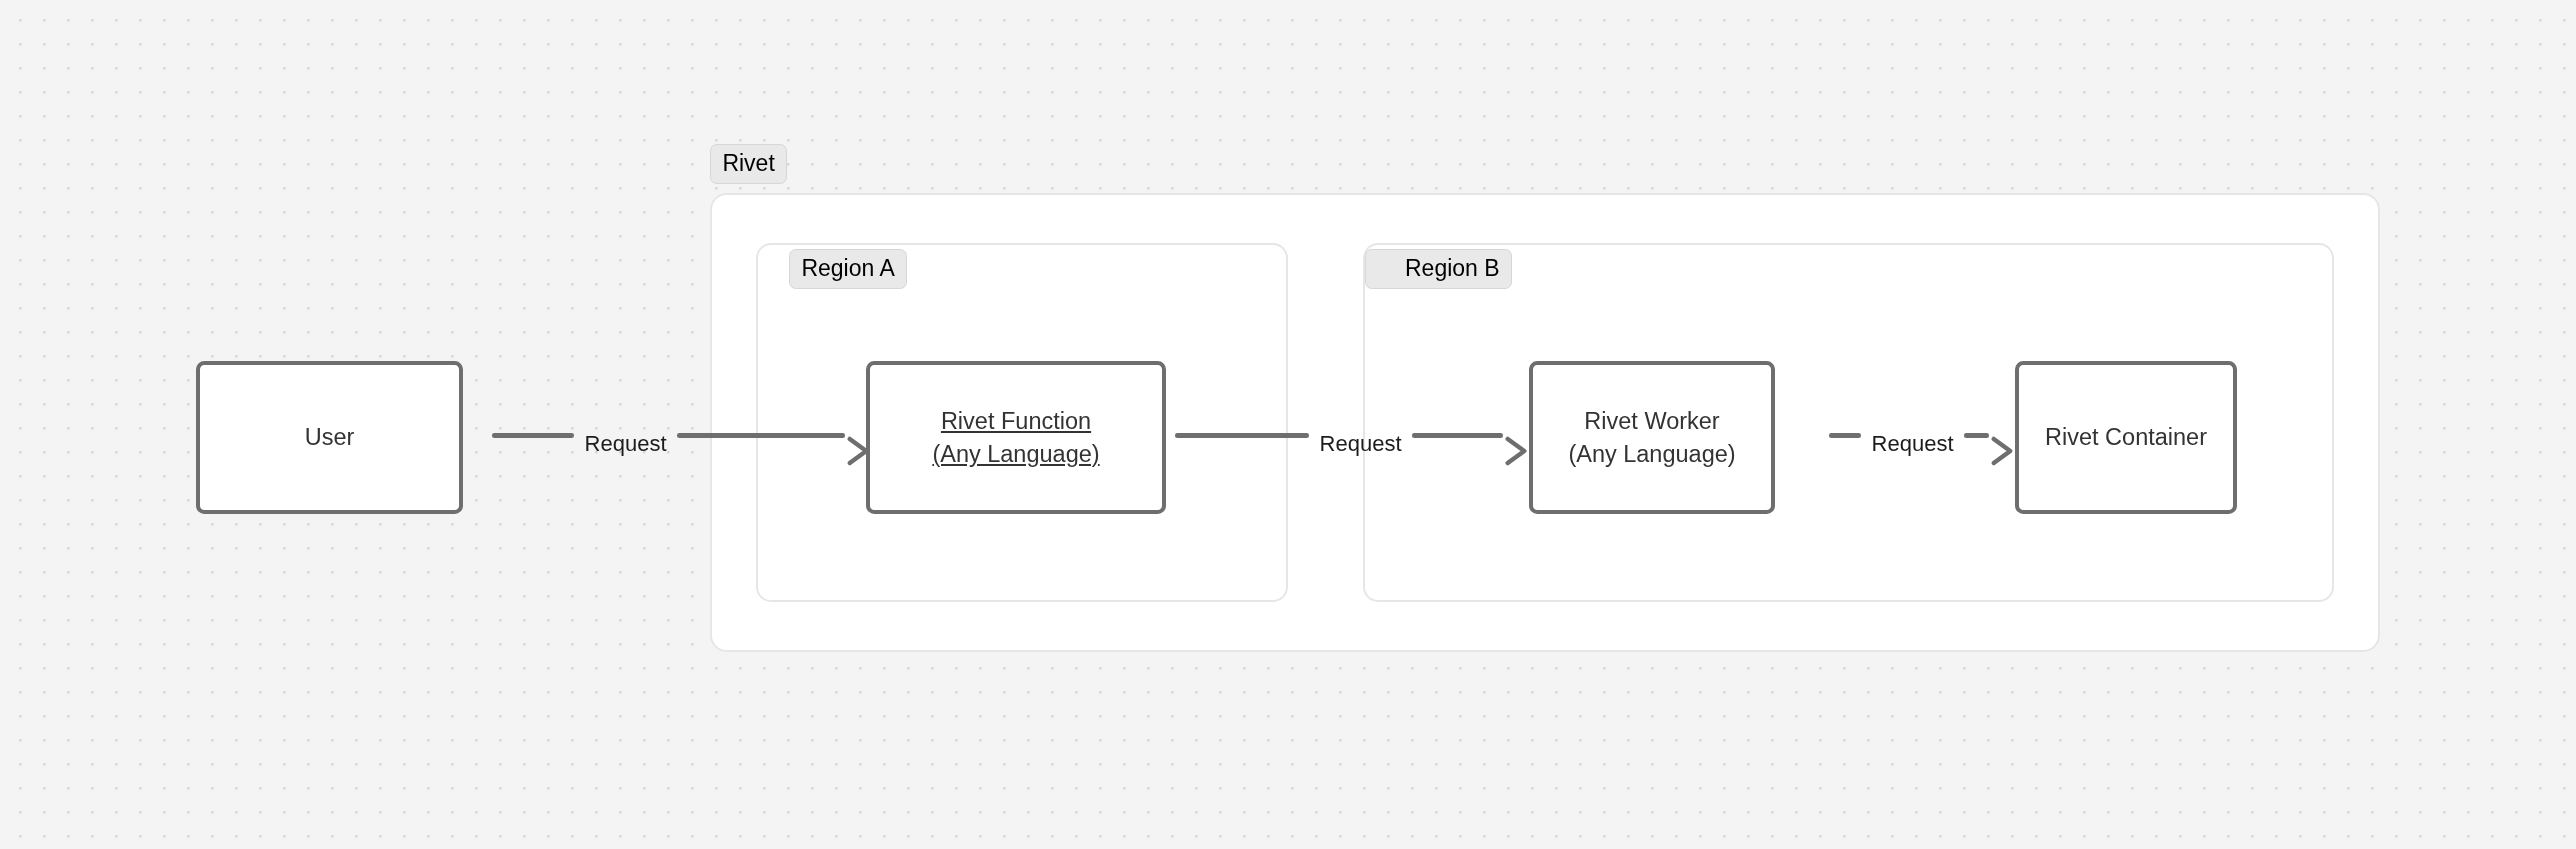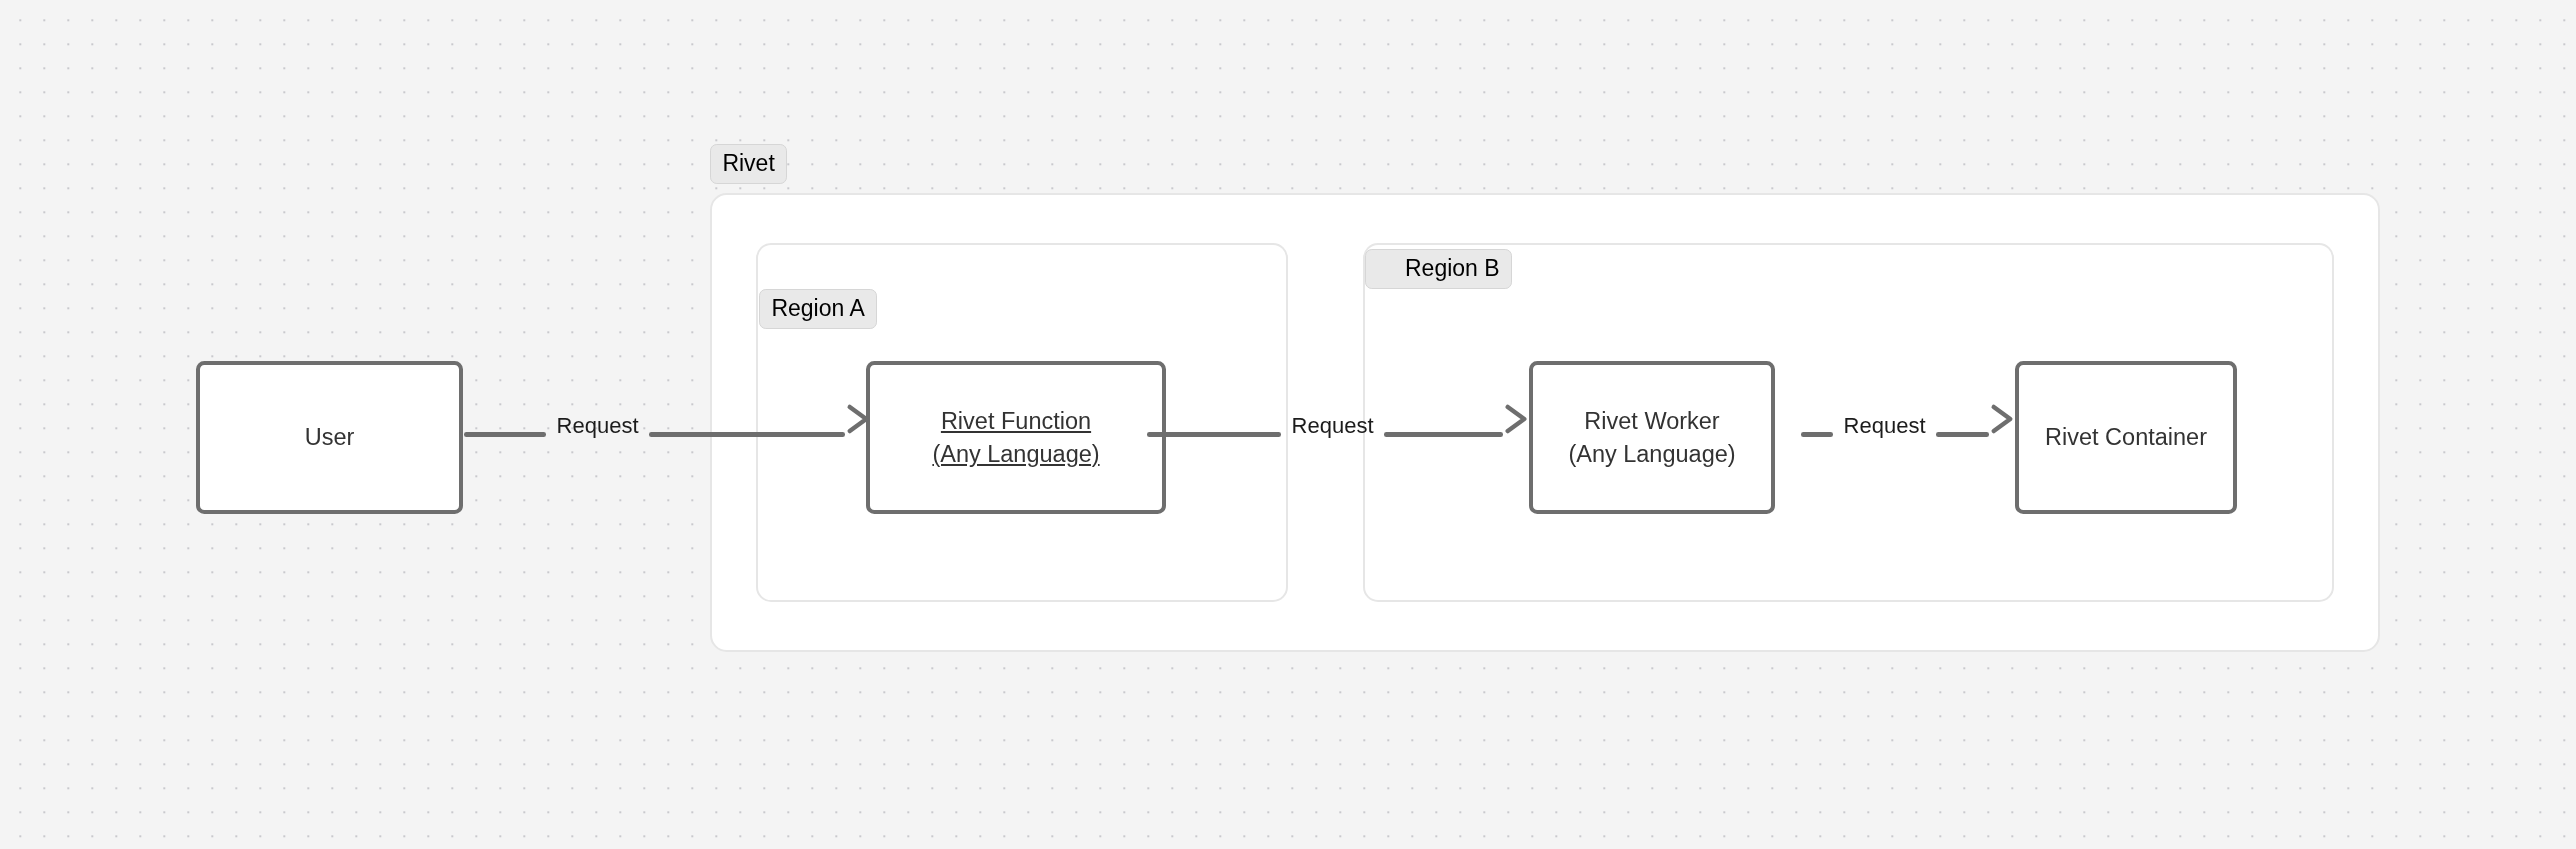--- a/index.html
+++ b/index.html
@@ -47,21 +47,21 @@
   .cluster-region {
     position:absolute;
     top:243px; height:359px;
     background:#ffffff;
     border:2.3px solid #e6e6e6;
     border-radius:15px;
   }
   .cluster-region-a { left:756px; width:532px; }
   .cluster-region-b { left:1363px; width:971px; }
 
-  .badge-region-a { left:759px; top:249px;margin-top:40px; }
+  .badge-region-a { left:789px; top:249px; }
   .badge-region-b { left:1365px; top:249px;padding-left:39px; }
 
   
   .node {
     position:absolute;
     top:361px; height:153px;
     background:#ffffff;
     border:4.6px solid #6e6e6e;
     border-radius:8.3px;
     display:flex;
@@ -77,25 +77,26 @@
   .node-line { display:block; white-space:nowrap; }
 
   .node-user      { left:196px;  width:267px; }
   .node-function  { left:866px; width:300px;text-decoration:underline; }
   .node-worker    { left:1529px; width:246px; }
   .node-container { left:2015px; width:222px; }
 
   
   .edge {
     position:absolute;
-    top:401px;
+    top:433px;
     height:36px;
     display:flex;
-    align-items:flex-end;
+    align-items:flex-start;
     z-index:9;
+    padding-left:28px;
   }
   .edge-seg {
     height:4.6px;
     background:#6e6e6e;
     border-radius:2.3px;
   }
   .edge-label {
     color:#1c1c1c;
     font-size:22px;
     line-height:1;

